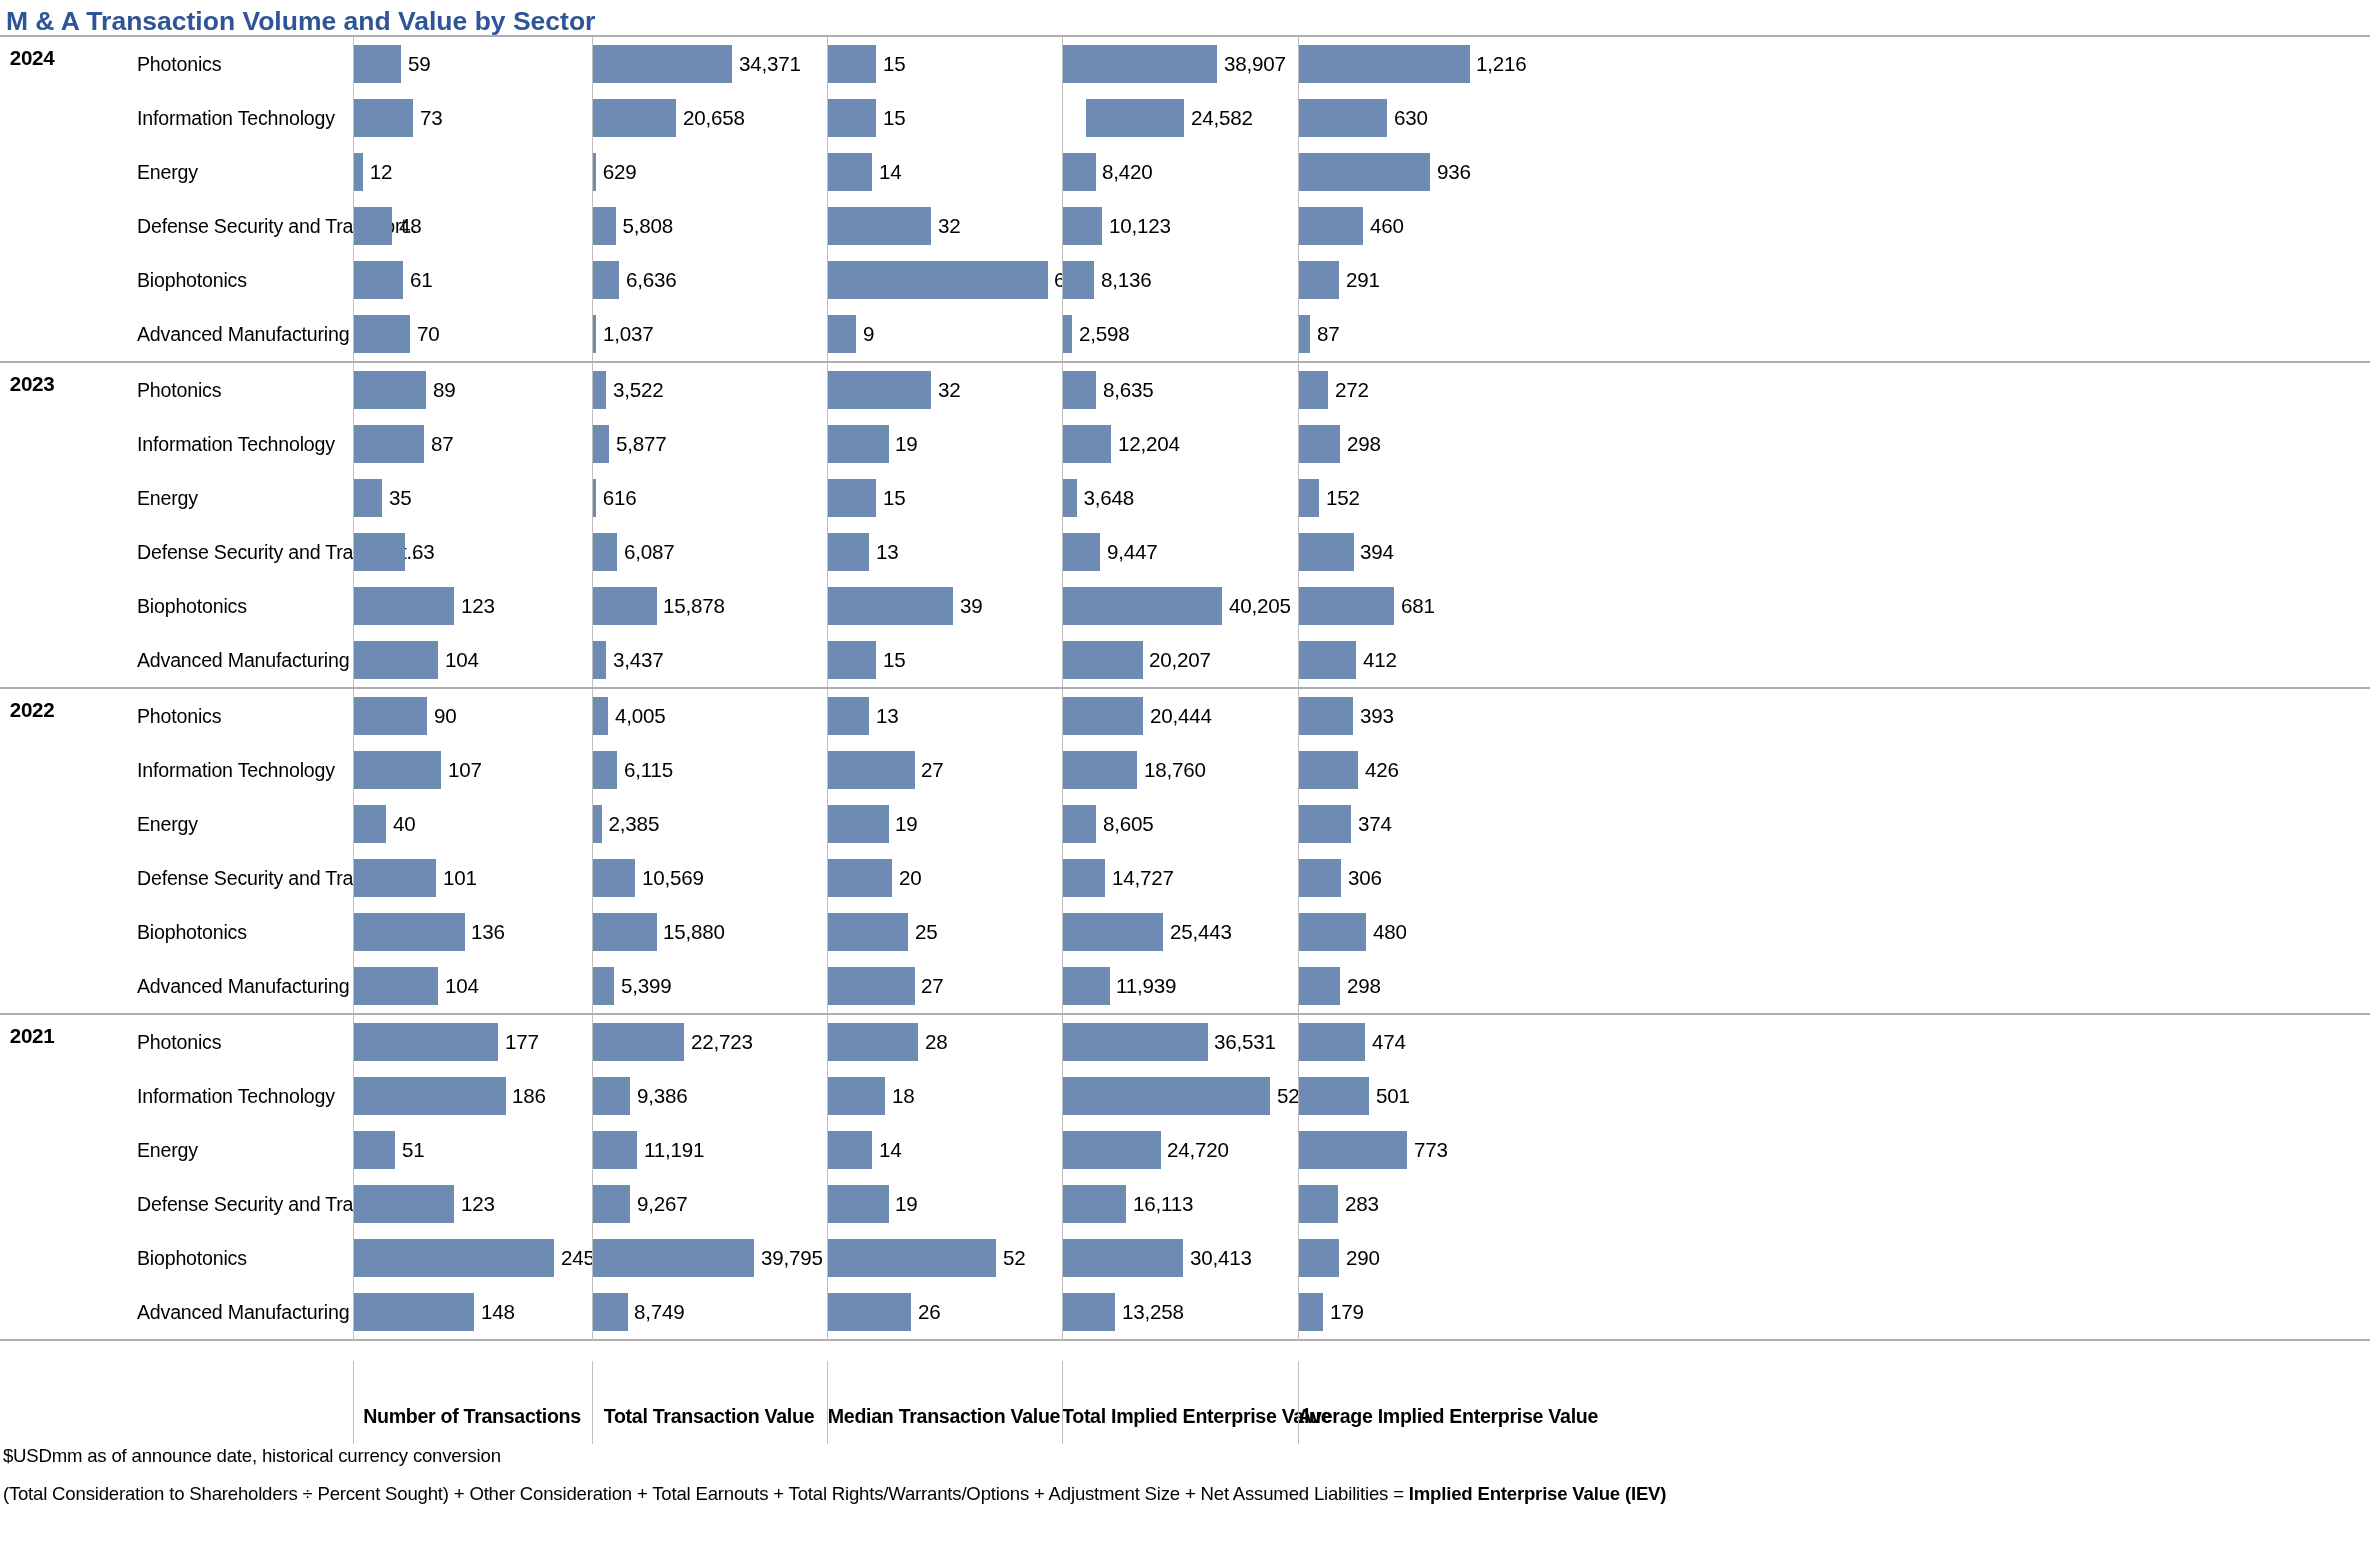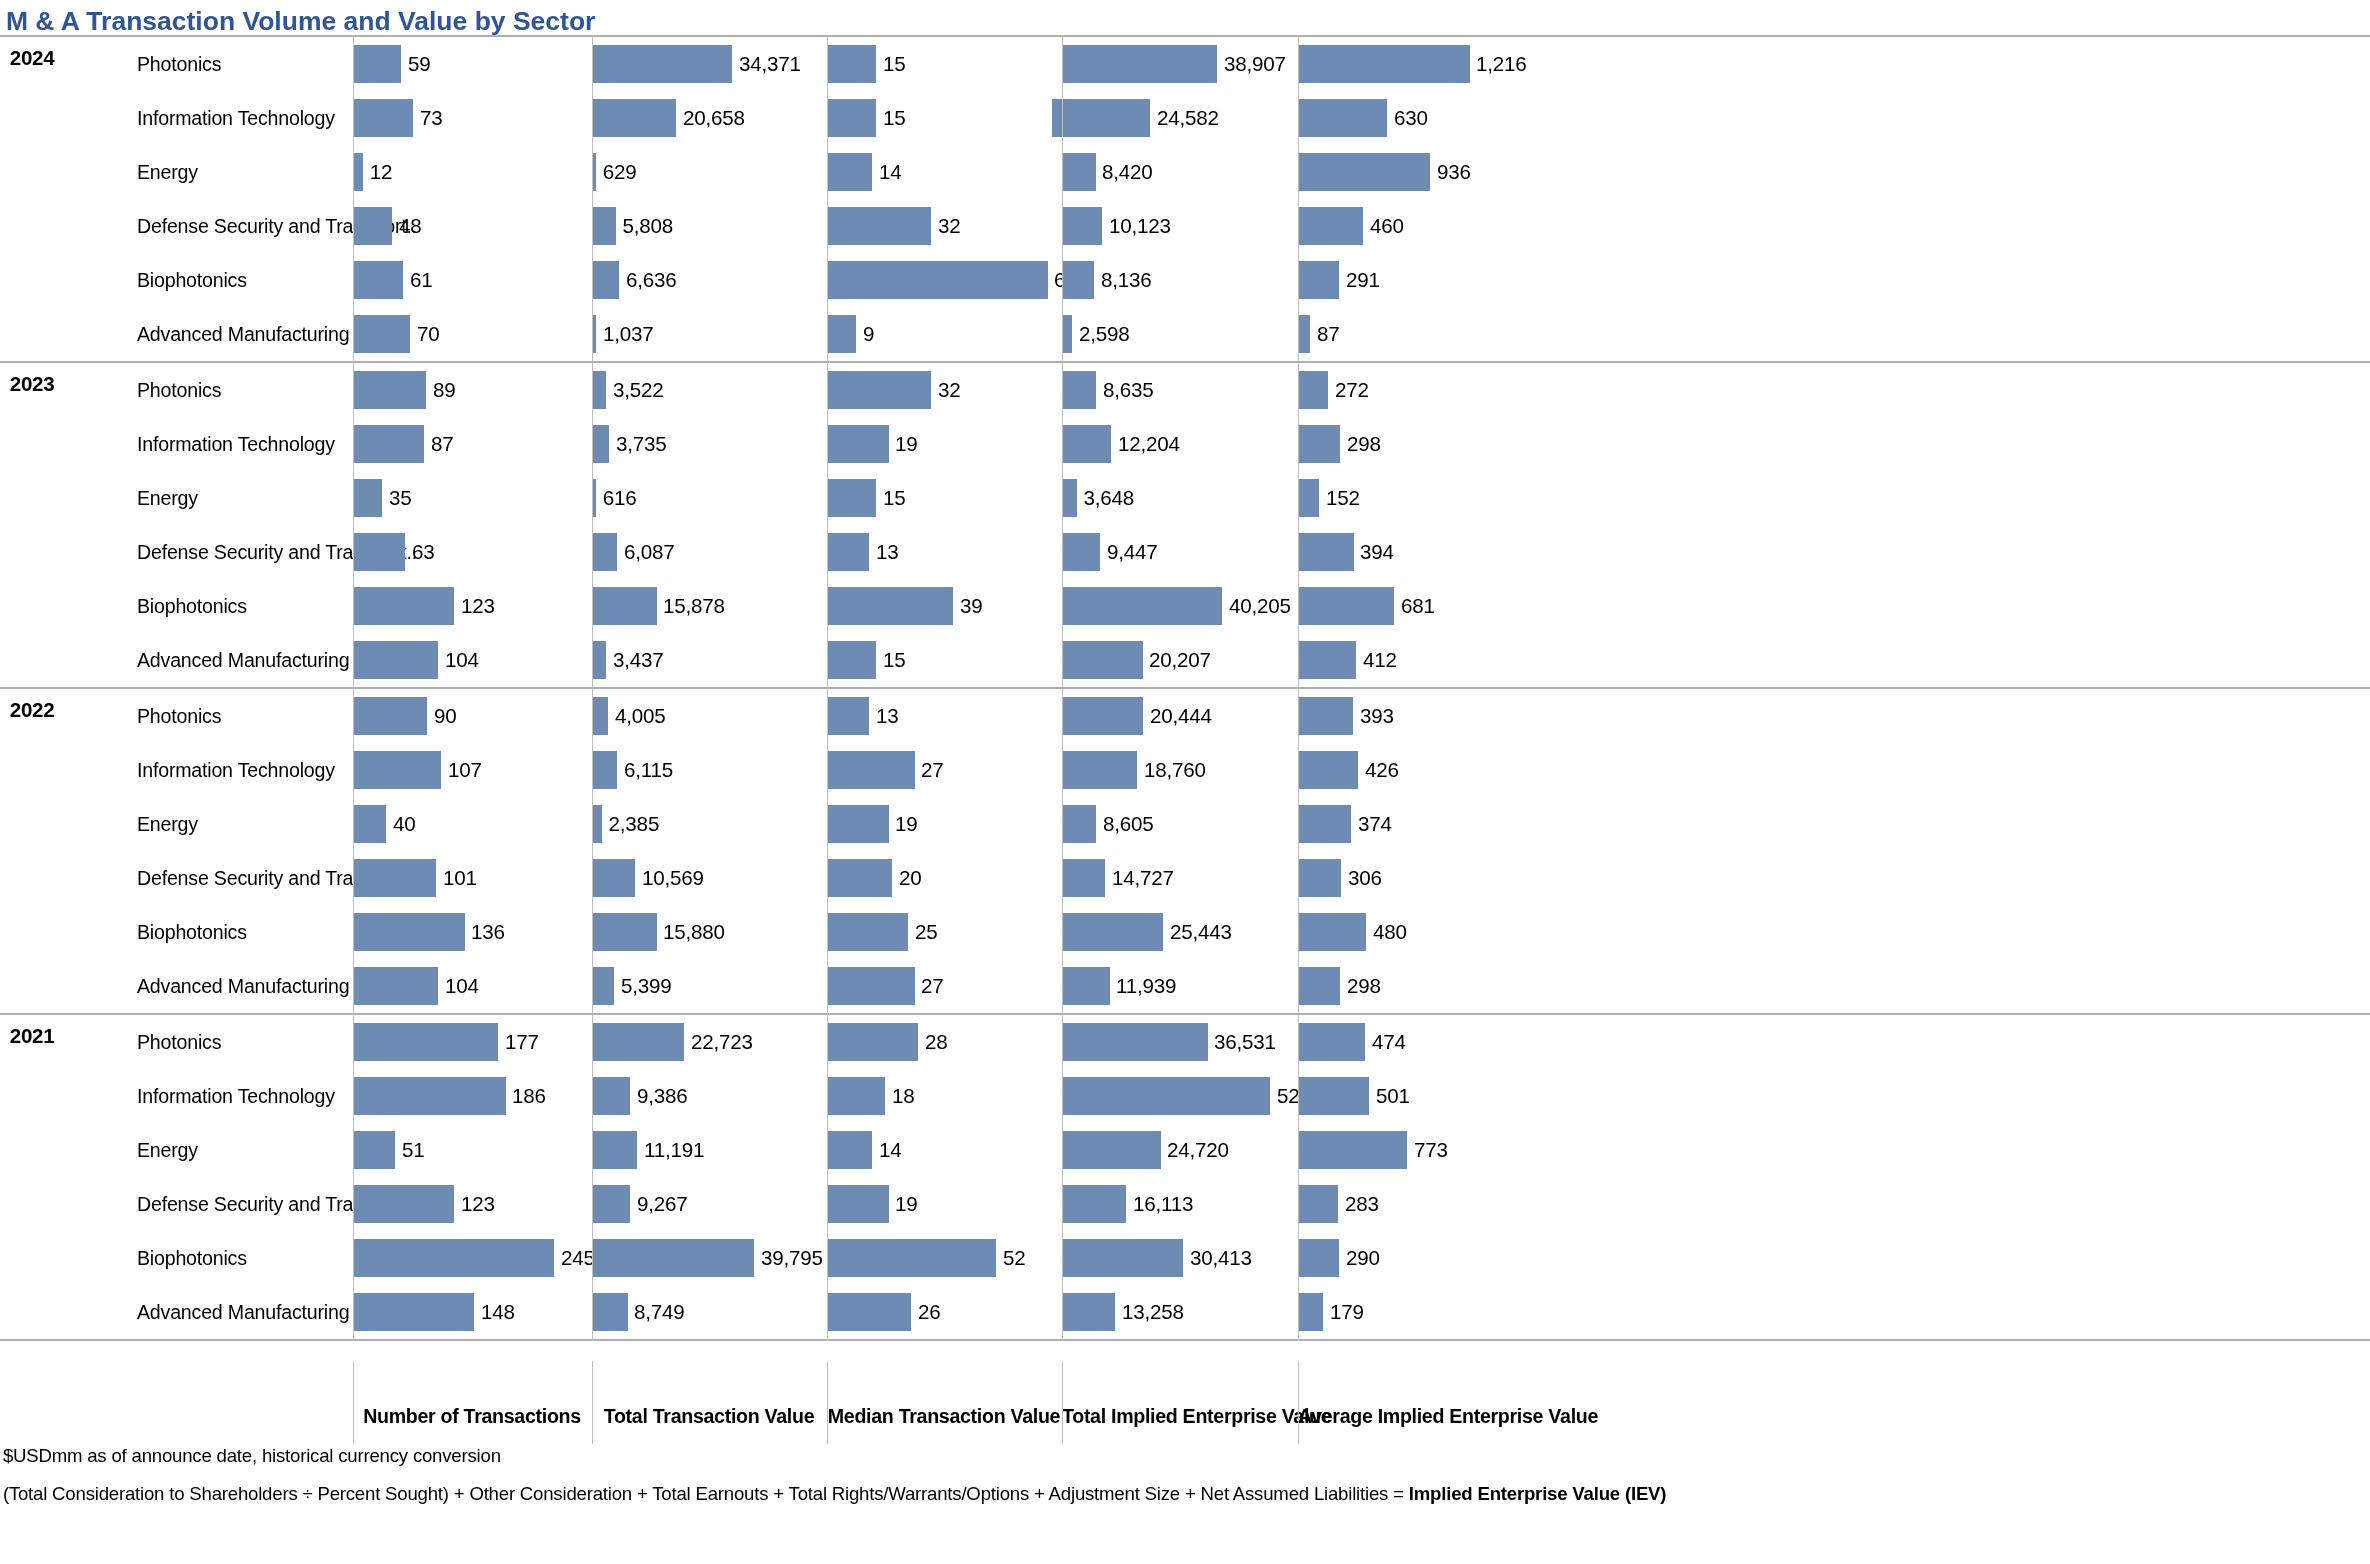--- a/index.html
+++ b/index.html
@@ -172,21 +172,21 @@
             <div class="bar-val" style="left: 67px;">73</div>
           </div>
           <div class="cell" style="left: 592px; width: 234px;">
             <div class="bar" style="width: 84px; background: rgb(110, 139, 180);"></div>
             <div class="bar-val" style="left: 91px;">20,658</div>
           </div>
           <div class="cell" style="left: 827px; width: 234px;">
             <div class="bar" style="width: 49px; background: rgb(110, 139, 180);"></div>
             <div class="bar-val" style="left: 56px;">15</div>
           </div>
-          <div class="cell" style="left: 1052px; width: 234px;">
+          <div class="cell" style="left: 1086px; width: 234px;">
             <div class="bar" style="width: 98px; background: rgb(110, 139, 180);"></div>
             <div class="bar-val" style="left: 105px;">24,582</div>
           </div>
           <div class="cell" style="left: 1298px; width: 234px;">
             <div class="bar" style="width: 89px; background: rgb(110, 139, 180);"></div>
             <div class="bar-val" style="left: 96px;">630</div>
           </div>
         </div>
         <div class="row">
           <div class="sector-label">Energy</div>
@@ -312,21 +312,21 @@
           </div>
         </div>
         <div class="row">
           <div class="sector-label">Information Technology</div>
           <div class="cell" style="left: 353px; width: 238px;">
             <div class="bar" style="width: 71px; background: rgb(110, 139, 180);"></div>
             <div class="bar-val" style="left: 78px;">87</div>
           </div>
           <div class="cell" style="left: 592px; width: 234px;">
             <div class="bar" style="width: 17px; background: rgb(110, 139, 180);"></div>
-            <div class="bar-val" style="left: 24px;">3,735</div>
+            <div class="bar-val" style="left: 24px;">5,877</div>
           </div>
           <div class="cell" style="left: 827px; width: 234px;">
             <div class="bar" style="width: 62px; background: rgb(110, 139, 180);"></div>
             <div class="bar-val" style="left: 68px;">19</div>
           </div>
           <div class="cell" style="left: 1062px; width: 234px;">
             <div class="bar" style="width: 49px; background: rgb(110, 139, 180);"></div>
             <div class="bar-val" style="left: 56px;">12,204</div>
           </div>
           <div class="cell" style="left: 1298px; width: 234px;">

